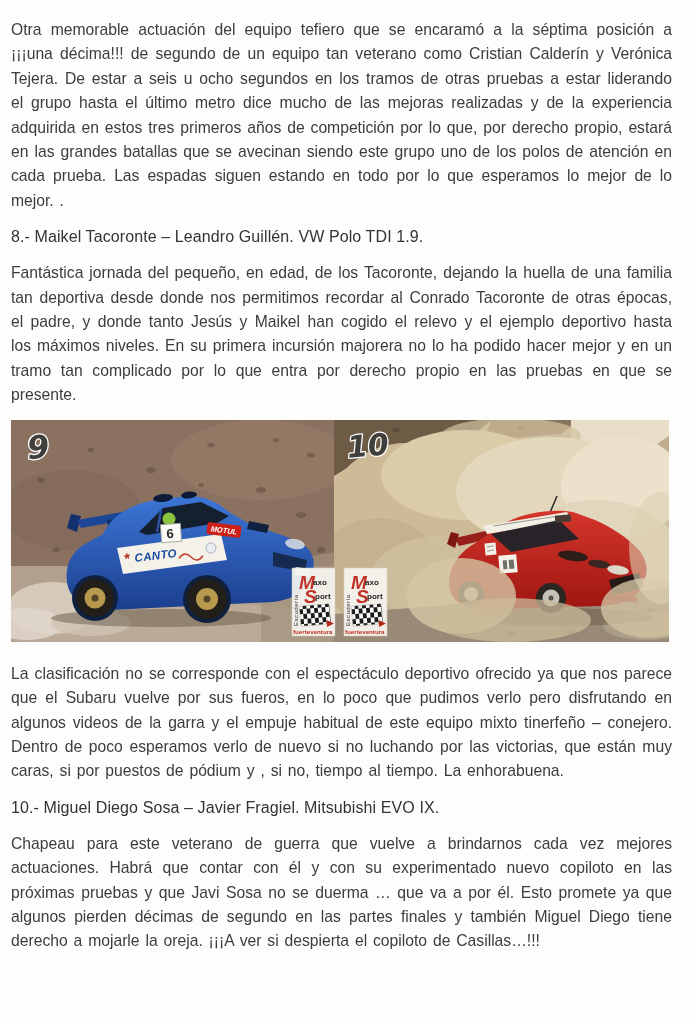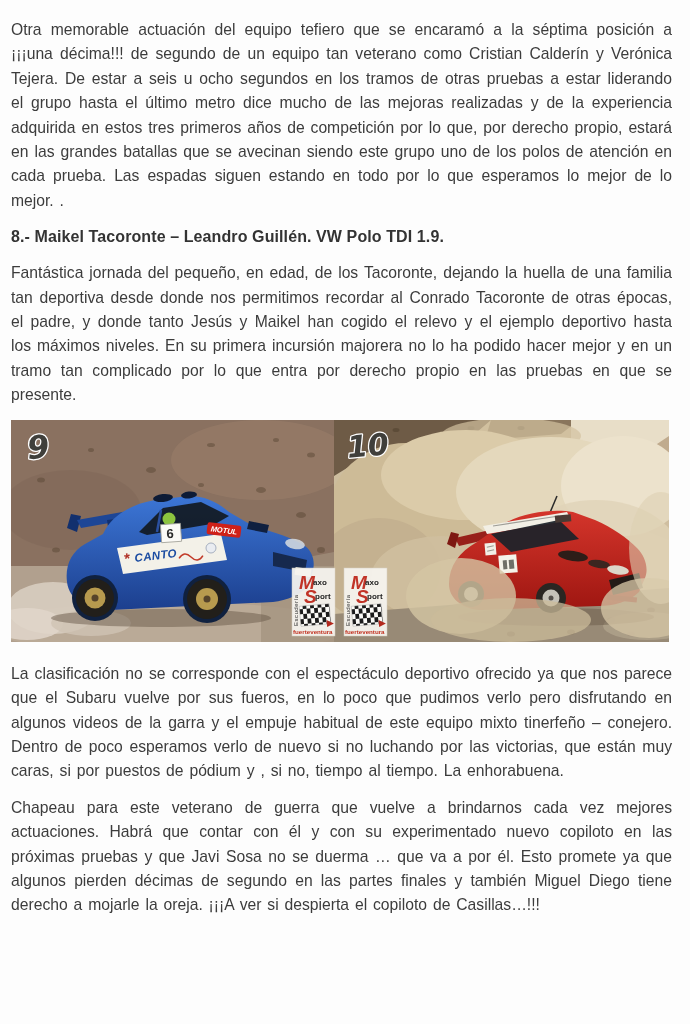--- a/index.html
+++ b/index.html
@@ -19,21 +19,21 @@
     font-size:15.7px;
     line-height:24.4px;
     text-align:justify;
     margin:0 0 12px 0;
     word-spacing:1.5px;
     color:#3c3c3c;
   }
   h2.hd {
     font-size:16px;
     line-height:24px;
-    font-weight:700;
+    font-weight:400;
     margin:0 0 12px 0;
     color:#333333;
     letter-spacing:.1px;
   }
   figure.photo {
     margin:2px 0 20px 0;
     width:658px;
   }
   figure.photo svg { display:block; }
 </style>
@@ -261,15 +261,16 @@
           <rect x="8" y="37" width="30" height="20" fill="url(#chk)" stroke="#999" stroke-width="0.4"></rect>
           <path d="M34,53 L41,57 L34,60 Z" fill="#b3271c"></path>
         </g>
         <text x="1" y="66" font-size="6.2" font-weight="bold" fill="#c1301f">fuerteventura</text>
       </g>
     </svg>
   </figure>
 
   <p class="par">La clasificación no se corresponde con el espectáculo deportivo ofrecido ya que nos parece que el  Subaru vuelve por sus fueros,  en lo poco que  pudimos verlo  pero  disfrutando en algunos videos de la garra y el empuje habitual de este equipo mixto tinerfeño – conejero. Dentro de poco  esperamos verlo de nuevo si no luchando por las victorias, que están muy caras, si por puestos de pódium y , si no, tiempo al tiempo. La enhorabuena.</p>
 
+  <h2 class="hd">10.- Miguel Diego Sosa – Javier Fragiel. Mitsubishi EVO IX.</h2>
   <p class="par">Chapeau para este veterano de guerra que vuelve a brindarnos cada vez mejores actuaciones. Habrá que contar con él y con  su experimentado nuevo copiloto en las próximas pruebas y que Javi Sosa no se duerma … que va a por él. Esto promete ya que algunos pierden décimas de segundo en las partes  finales y también Miguel Diego tiene derecho a mojarle  la oreja. ¡¡¡A ver si despierta el copiloto de Casillas…!!!</p>
 
 </div>
 
 </body></html>

